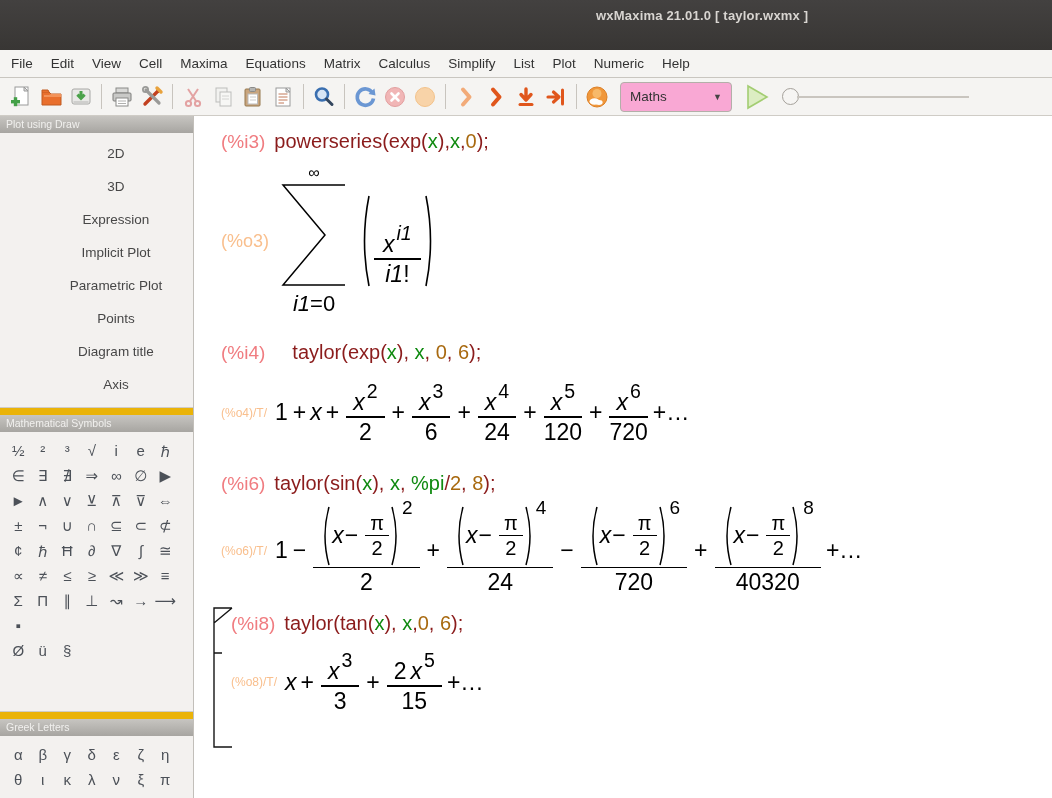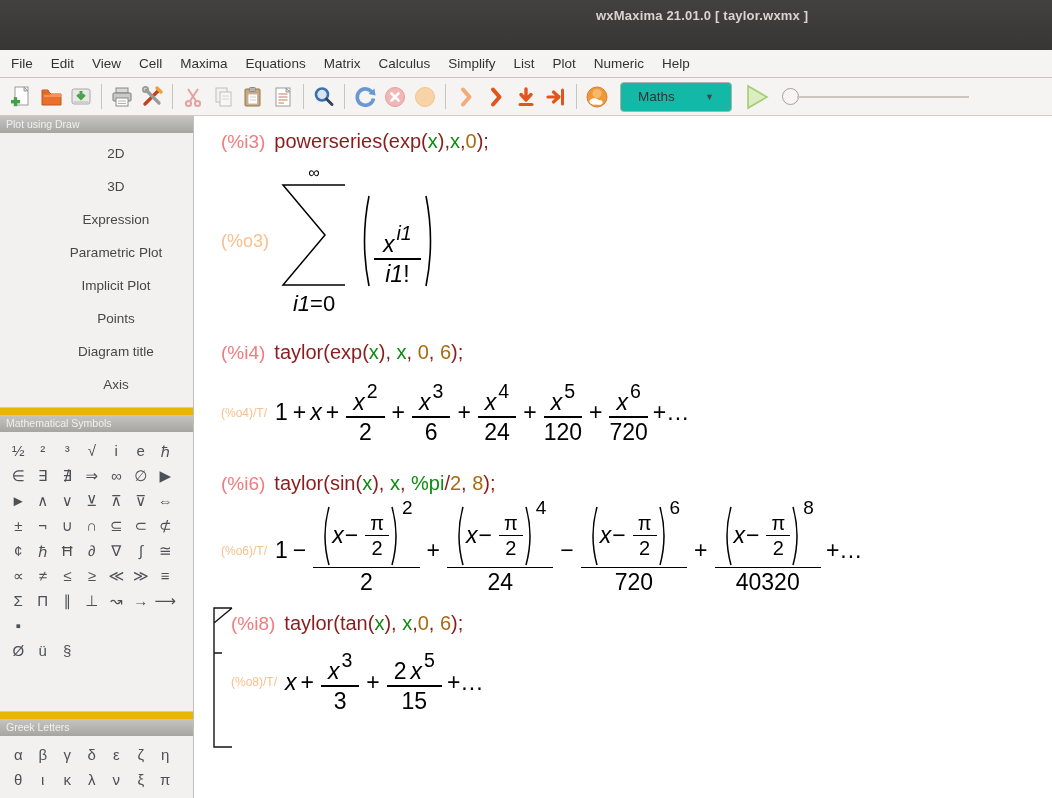--- a/index.html
+++ b/index.html
@@ -11,21 +11,21 @@
   
   .menubar{height:28px;background:#f5f4f2;border-bottom:1px solid #c9c6c0;
            display:flex;align-items:center;padding-left:2px;box-sizing:border-box;}
   .menu-item{padding:0 9px;font-size:13.5px;color:#333;cursor:default;}
   
   .toolbar{height:38px;background:#f5f4f2;border-bottom:1px solid #cfccc6;
            display:flex;align-items:center;padding-left:6px;box-sizing:border-box;}
   .ticon{width:28px;height:28px;display:flex;align-items:center;justify-content:center;margin:0 1px;}
   .tsep{width:1px;height:25px;background:#c8c4be;margin:0 5px;}
   .combo{width:112px;height:30px;margin-left:8px;border:1px solid #b3afa9;border-radius:4px;
-         background:#14b8a6;display:flex;align-items:center;padding:0 17px;box-sizing:border-box;
+         background:#f9a8d4;display:flex;align-items:center;padding:0 9px;box-sizing:border-box;
          font-size:13.5px;color:#333;}
   .combo .caret{margin-left:auto;font-size:9px;color:#444;}
   .playbtn{margin-left:10px;display:flex;align-items:center;}
   .slider{display:flex;align-items:center;margin-left:10px;}
   .knob{width:15px;height:15px;border-radius:50%;background:#f6f5f3;border:1px solid #a5a19b;}
   .track{width:172px;height:2px;background:#c9c5bf;margin-left:-2px;}
   
   .main{display:flex;height:698px;}
   .sidebar{width:194px;background:#eab308;border-right:1px solid #c2bfba;box-sizing:border-box;overflow:hidden;}
   .panel{margin-bottom:7px;border-bottom:1px solid #cfccc7;background:#f3f1ef;}
@@ -254,22 +254,22 @@
 </div>
 
 <div class="main">
   <div class="sidebar">
     <div class="panel">
       <div class="panel-h">Plot using Draw</div>
       <div class="side-list">
           <div class="side-btn">2D</div>
           <div class="side-btn">3D</div>
           <div class="side-btn">Expression</div>
+          <div class="side-btn">Implicit Plot</div>
           <div class="side-btn">Parametric Plot</div>
-          <div class="side-btn">Implicit Plot</div>
           <div class="side-btn">Points</div>
           <div class="side-btn">Diagram title</div>
           <div class="side-btn">Axis</div>
         </div>
     </div>
     <div class="panel">
       <div class="panel-h">Mathematical Symbols</div>
       <div class="symgrid">
           <div class="symrow">
             <span class="sym">½</span>
@@ -403,21 +403,21 @@
           <span class="num"><i>x</i><span class="msup"><i>i1</i></span></span>
           <span class="fbar"></span>
           <span class="den"><i>i1</i><span>!</span></span>
         </span>
         <svg width="12" height="94">
             <path d="M2 2 Q11 47 2 92" fill="none" stroke="#000" stroke-width="1.6"></path>
           </svg>
       </span>
     </div>
 
-    <div class="cell-in" style="">
+    <div class="cell-in" style="gap:18px;">
       <span class="inlabel">(%i4)</span>
       <span class="code"><span class="tok-fn">taylor(exp(</span><span class="tok-var">x</span><span class="tok-fn">), </span><span class="tok-var">x</span><span class="tok-fn">, </span><span class="tok-num">0</span><span class="tok-fn">, </span><span class="tok-num">6</span><span class="tok-fn">);</span></span>
     </div>
 
     <div class="cell-out" style="margin-bottom:26px;margin-top:16px;">
       <span class="outlabel">(%o4)/T/</span>
       <span class="mrow">
           <span class="mlead">1</span>
           <span class="op">+</span>
           <i>x</i>

